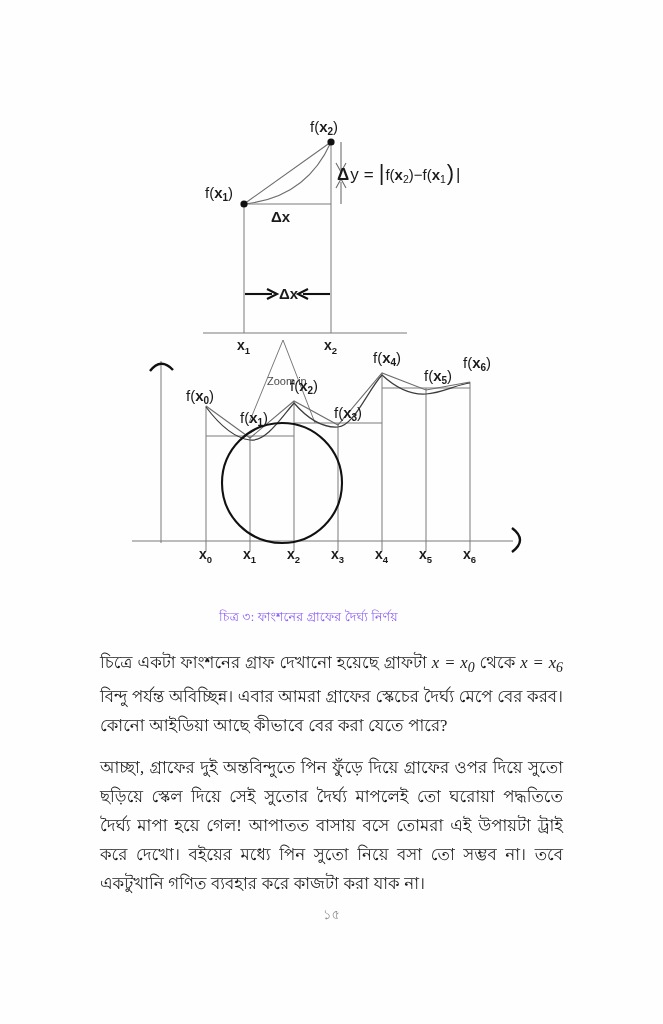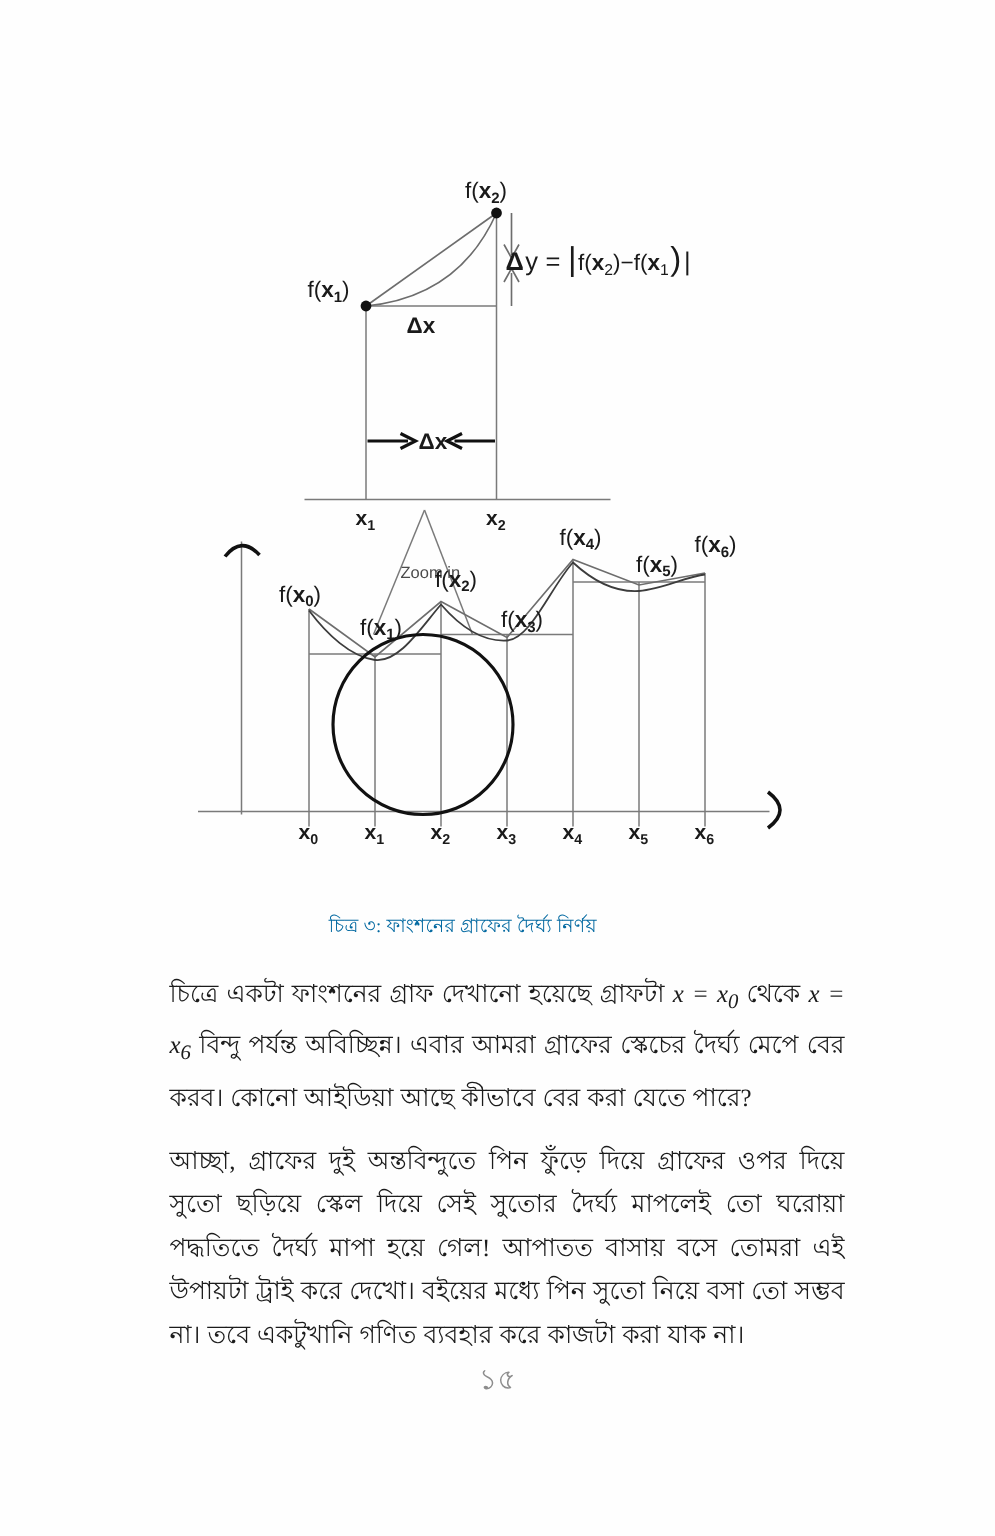--- a/index.html
+++ b/index.html
@@ -39,56 +39,56 @@
   }
 
   .fig-caption {
     position: absolute;
     left: 0;
     top: 608px;
     width: 617px;
     text-align: center;
     font-family: "Liberation Serif", "DejaVu Serif", serif;
     font-size: 12.5px;
-    color: #0369a1;
+    color: #8b5cf6;
     letter-spacing: 0.2px;
   }
 
   
   .body-text {
     position: absolute;
     left: 100px;
     top: 648px;
     width: 463px;
   }
   .para {
     font-family: "Liberation Serif", "DejaVu Serif", serif;
     font-size: 16.6px;
     line-height: 29px;
     text-align: justify;
     text-justify: inter-word;
-    margin: 0 0 13px 13px;
+    margin: 0 0 13px 0;
     color: #1b1b1b;
     word-spacing: 0.5px;
   }
   .para:last-child { margin-bottom: 0; }
 
   .mathvar {
     font-family: "Liberation Serif", "DejaVu Serif", serif;
     font-style: italic;
   }
 
   .page-number {
     position: absolute;
     left: 0;
     top: 905px;
     width: 663px;
     text-align: center;
     font-family: "Liberation Serif", "DejaVu Serif", serif;
-    font-size: 19px;
+    font-size: 13px;
     color: #8d8d8d;
   }
 
   
   text {
     font-family: "Liberation Sans", "DejaVu Sans", sans-serif;
     fill: #1a1a1a;
   }
   .lbl       { font-size: 15px; }
   .lbl-sub   { font-size: 10px; font-weight: bold; }

